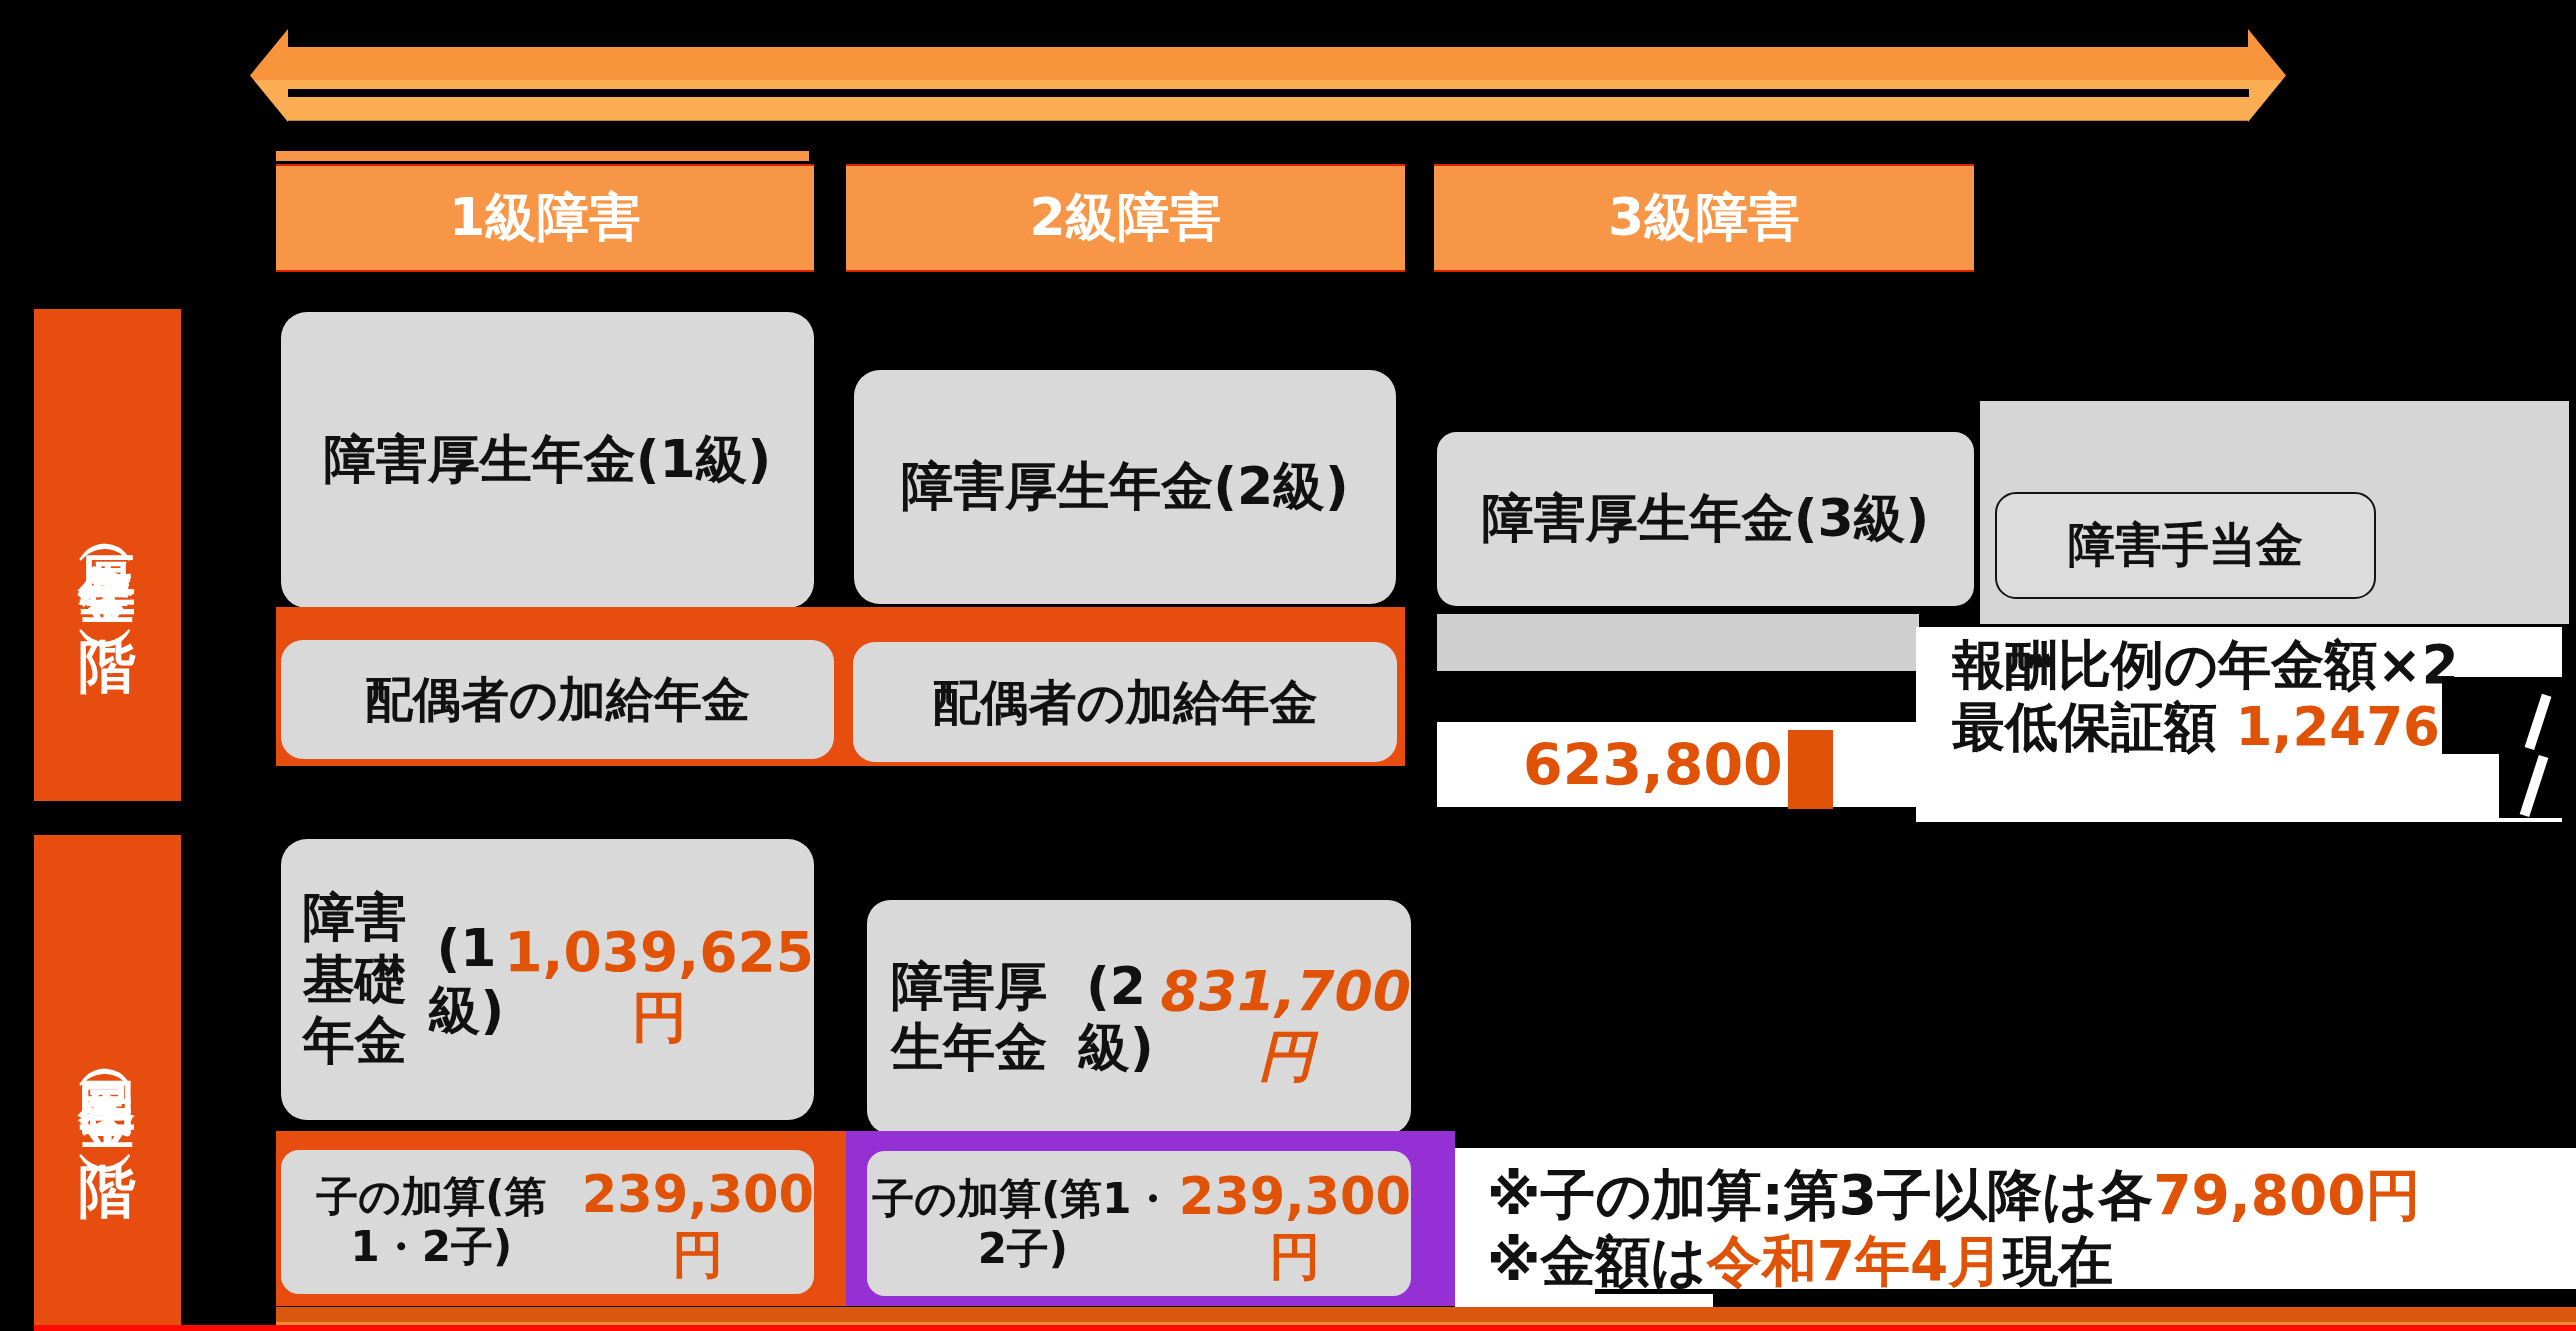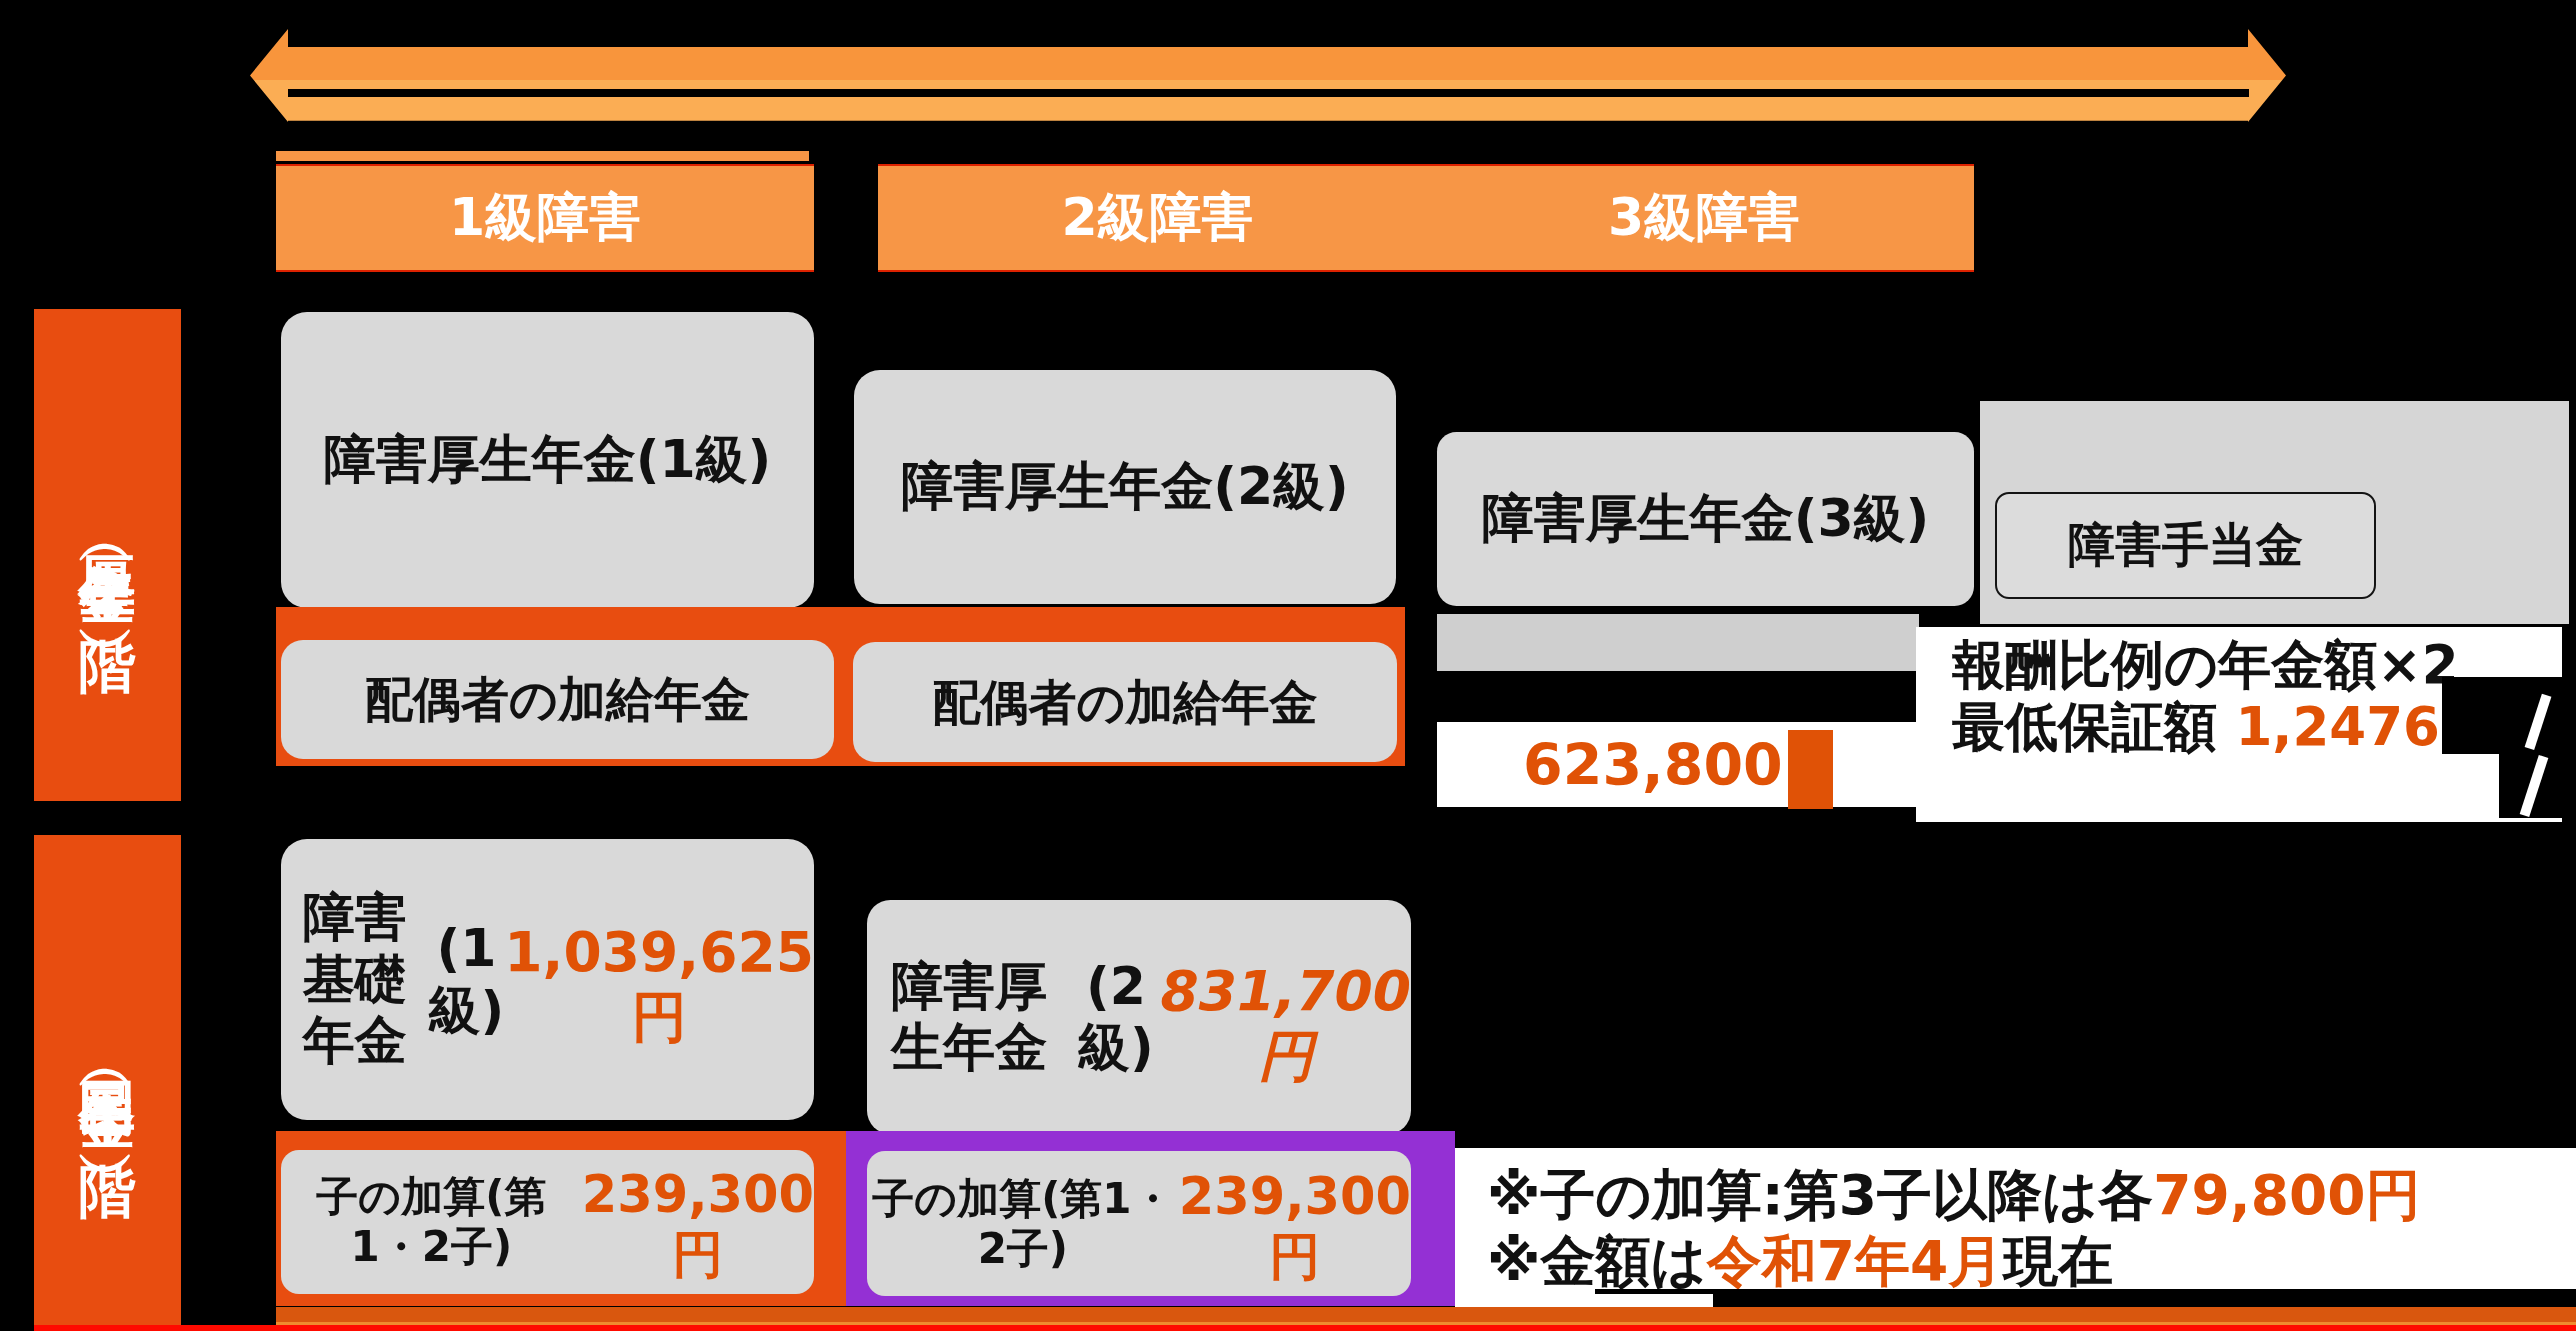--- a/index.html
+++ b/index.html
@@ -36,21 +36,21 @@
   
   .strip-gray{left:1437px;top:614px;width:482px;height:57px;background:#CFCFCF;}
   .hidden-black{left:1437px;top:671px;width:482px;height:51px;background:#000;}
   .amount-white{left:1437px;top:722px;width:482px;height:85px;background:#fff;
     display:flex;align-items:center;justify-content:center;}
   .amount-white .num{color:var(--amount-orange);font-size:57px;font-weight:bold;}
   .orange-block{display:inline-block;width:45px;height:79px;background:var(--amount-orange);margin-left:5.2px;margin-bottom:-10.4px;}
   
   .teate-back{left:1980px;top:401px;width:589px;height:223px;background:#D6D6D6;}
   .teate-box{left:1995px;top:492px;width:381px;height:107px;background:#DCDCDC;
-    border:2.6px solid #141414;border-radius:14px;display:flex;align-items:center;justify-content:center;
+    border:2.6px solid #141414;border-radius:21px;display:flex;align-items:center;justify-content:center;
     font-size:47px;font-weight:bold;color:#111;}
   
   .notes{background:#fff;color:#111;font-weight:bold;}
   #notes-right{left:1916px;top:627px;width:646px;height:195px;padding:6.5px 0 0 36px;font-size:53px;line-height:1.17;}
   #notes-right .orange{color:var(--amount-orange);}
   #notes-right .oblock{display:inline-block;width:45px;height:53px;background:var(--amount-orange);vertical-align:-9px;margin-left:1.3px;}
   #notes-bottom{left:1455px;top:1148px;width:1121px;height:161px;padding:14.3px 0 0 32px;font-size:55px;line-height:1.2;}
   #notes-bottom .orange{color:var(--amount-orange);}
   .blob{background:#000;}
   .slash{background:#fff;transform:rotate(18deg);}
@@ -65,21 +65,21 @@
 <div id="canvas" style="--header-orange: #F79646; --deep-orange: #E84D10; --amount-orange: #E05206; --purple: #9430D4; --box-gray: #D9D9D9; --red-line: #FF0A00;">
 
   <div id="arrow" class="abs">
     <div class="stripe"></div>
   </div>
   <div class="abs mini-strip"></div>
 
   <div class="abs hbar" style="left:276px;width:538px;">
       <span>1級障害</span>
     </div>
-  <div class="abs hbar" style="left:878px;width:559px;">
+  <div class="abs hbar" style="left:846px;width:559px;">
       <span>2級障害</span>
     </div>
   <div class="abs hbar" style="left:1434px;width:540px;">
       <span>3級障害</span>
     </div>
 
   <div class="abs sbar" style="top:309px;height:492px;">
     <span class="vtext">厚生年金（２階）</span>
   </div>
   <div class="abs sbar" style="top:835px;height:490px;">

